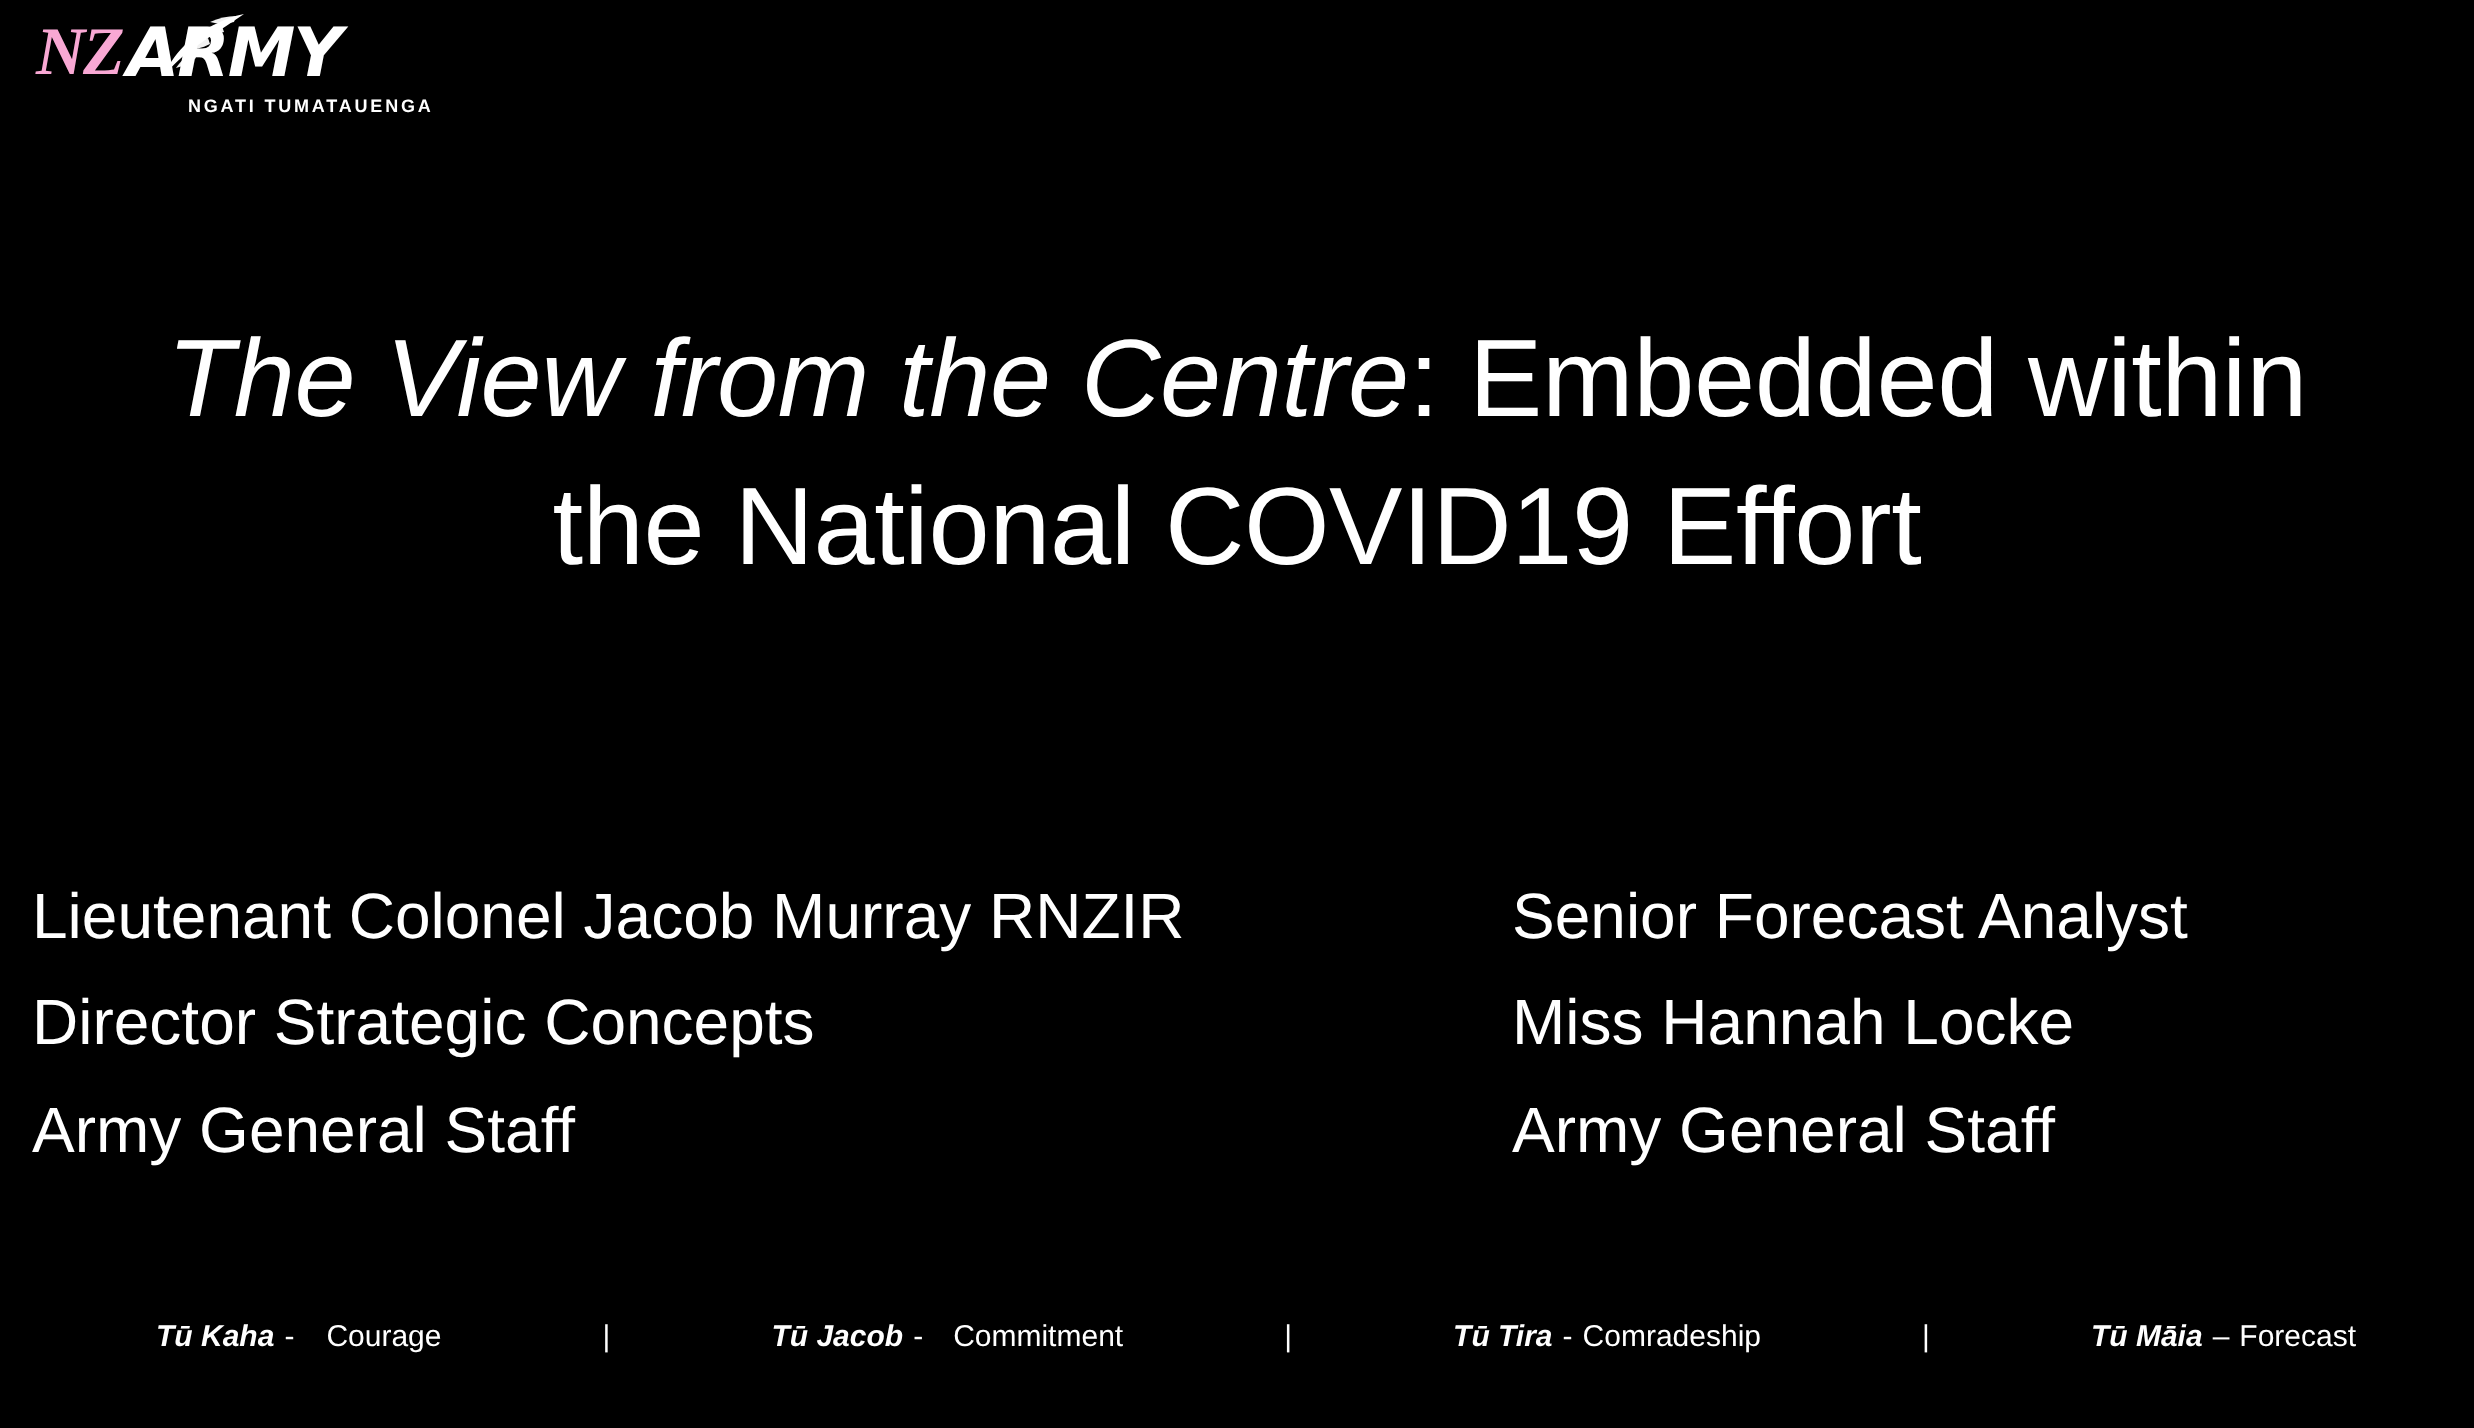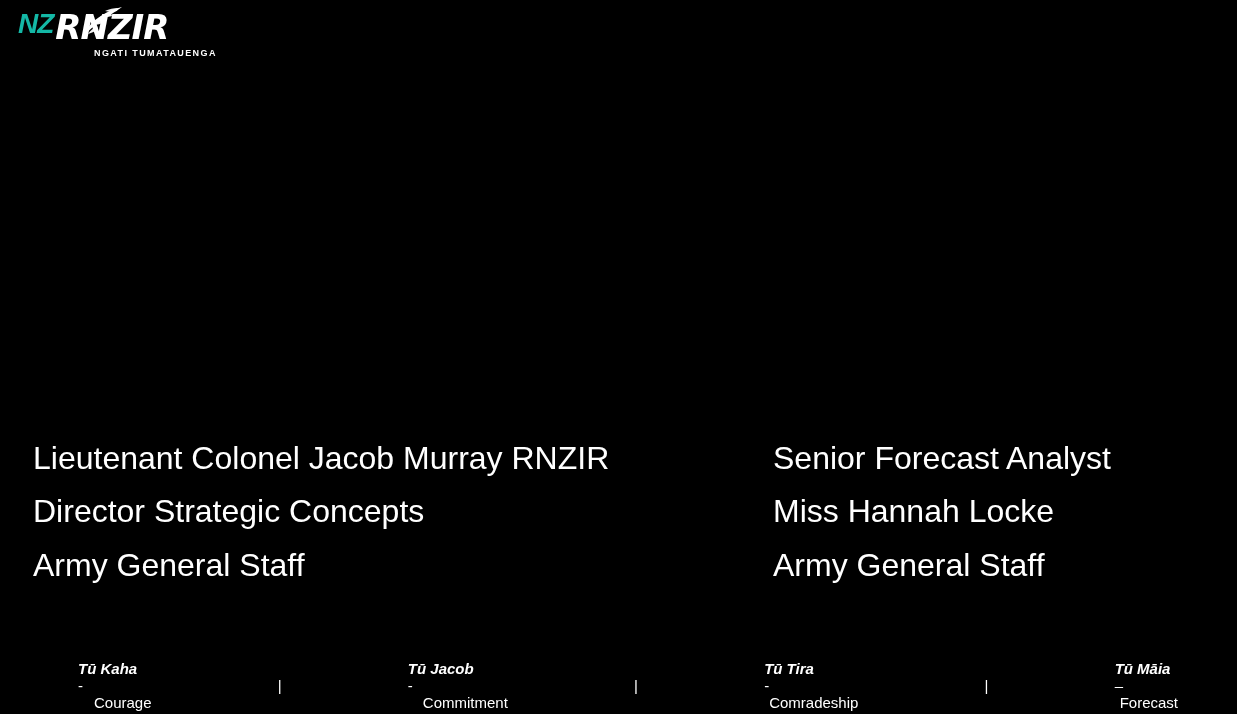--- a/index.html
+++ b/index.html
@@ -26,26 +26,26 @@
   }
   .logo-wordmark {
     position: absolute;
     left: 0;
     top: 0;
     display: flex;
     align-items: flex-start;
     line-height: 1;
   }
   .logo-nz {
-    font-family: Liberation Sans, sans-serif;
-    font-weight: bold;
-    font-style: italic;
-    font-size: 28px;
+    font-family: Liberation Serif, serif;
+    font-weight: bold;
+    font-style: italic;
+    font-size: 34px;
     letter-spacing: -1px;
-    color: #14b8a6;
+    color: #f9a8d4;
   }
   .logo-army {
     font-family: "DejaVu Sans", sans-serif;
     font-weight: bold;
     font-style: italic;
     font-size: 34px;
     letter-spacing: -1px;
     color: #ffffff;
     margin-left: 2px;
   }
@@ -97,72 +97,75 @@
     top: 432px;
     width: 1237px;
     display: flex;
   }
   .presenter-col {
     font-size: 32px;
     line-height: 1.67;
     color: #ffffff;
     white-space: nowrap;
   }
-  .presenter-col.left { margin-left: 33px; width: 740px; }
+  .presenter-col.left { margin-left: 16px; width: 740px; }
   .presenter-col.right { margin-left: 0px; }
 
   
   .footer {
     position: absolute;
     left: 78px;
     top: 660px;
     width: 1100px;
     display: flex;
     align-items: center;
     font-size: 15px;
     color: #ffffff;
   }
   .value-item {
     display: flex;
-    align-items: flex-start;
+    align-items: flex-end;
     white-space: nowrap;
-    flex-direction: column;
   }
   .value-maori {
     font-style: italic;
     font-weight: bold;
     margin-right: 5px;
   }
   .value-sep {
     color: #ffffff;
     font-size: 15px;
   }
   .spacer { flex: 1; }
 </style>
 </head>
 <body>
 
 <div class="logo">
   <div class="logo-wordmark">
     <span class="logo-nz">NZ</span>
-    <span class="logo-army">RNZIR</span>
+    <span class="logo-army">ARMY</span>
   </div>
   <svg class="logo-fern" viewBox="0 0 46 34">
     <g fill="#ffffff">
       <path d="M44 1 C34 3 22 9 14 17 C9 22 6 27 4 32 C8 27 13 22 19 18 C27 12 37 6 44 1 Z"></path>
       <path d="M40 2 C36 2 31 3 27 5 C31 6 35 6 39 5 Z" opacity="0.95"></path>
       <path d="M33 7 C29 7 25 9 22 11 C26 12 30 11 34 10 Z" opacity="0.95"></path>
       <path d="M26 13 C22 14 18 16 15 19 C19 19 23 18 27 16 Z" opacity="0.95"></path>
       <path d="M19 20 C15 22 12 25 10 28 C14 27 17 25 20 23 Z" opacity="0.95"></path>
     </g>
   </svg>
   <div class="logo-sub">NGATI TUMATAUENGA</div>
 </div>
 
 <div class="title-block">
+  <div class="title-line">
+    <span class="title-em">The View from the Centre</span><span>: Embedded within</span>
+  </div>
+  <div class="title-line">the National COVID19 Effort</div>
 </div>
 
 <div class="presenters">
   <div class="presenter-col left">
     <div>Lieutenant Colonel Jacob Murray RNZIR</div>
     <div>Director Strategic Concepts</div>
     <div>Army General Staff</div>
   </div>
   <div class="presenter-col right">
     <div>Senior Forecast Analyst</div>

